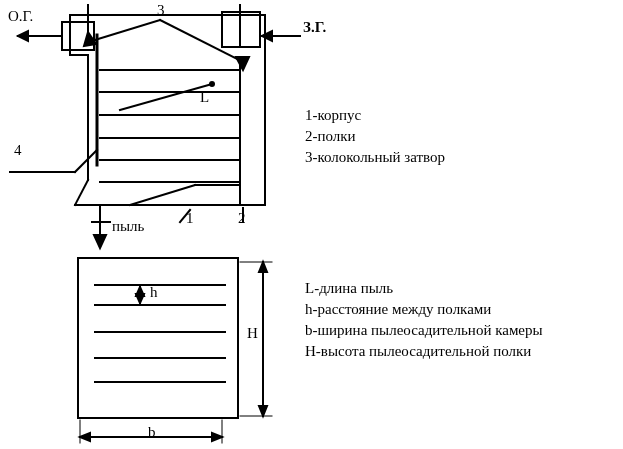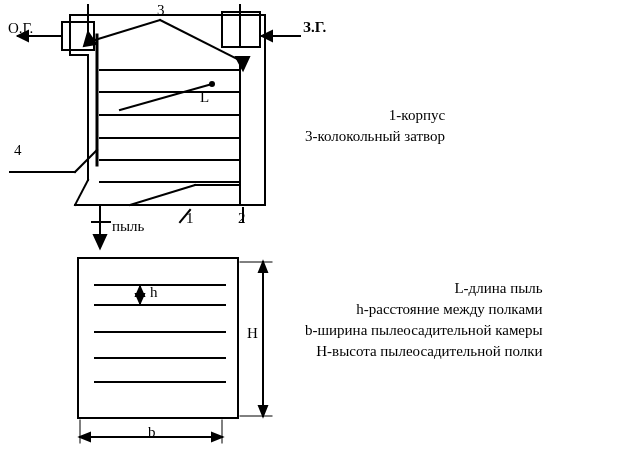--- a/index.html
+++ b/index.html
@@ -27,21 +27,21 @@
     color: #000000;
   }
   .legend {
     position: absolute;
     font-family: "Liberation Serif", serif;
     font-size: 15px;
     line-height: 21px;
     color: #000000;
     white-space: nowrap;
   }
-  .legend div { white-space: nowrap; text-align: right; }
+  .legend div { white-space: nowrap; }
   svg { position: absolute; top: 0; left: 0; }
 </style>
 </head>
 <body>
 
 <div id="page">
 
   <svg width="623" height="449" viewBox="0 0 623 449">
 
     <g stroke="#000000" stroke-width="2" fill="none" stroke-linecap="square">
@@ -118,21 +118,21 @@
       <path d="M 240,416 L 272,416" stroke-width="1"></path>
 
       <path d="M 80,437 L 222,437"></path>
       <path d="M 80,437 L 90,433 L 90,441 Z" fill="#000000"></path>
       <path d="M 222,437 L 212,433 L 212,441 Z" fill="#000000"></path>
       <path d="M 80,420 L 80,443" stroke-width="1"></path>
       <path d="M 222,420 L 222,443" stroke-width="1"></path>
     </g>
   </svg>
 
-  <div class="lbl" style="left:8px; top:20px;">О.Г.</div>
+  <div class="lbl" style="left:8px; top:8px;">О.Г.</div>
 
   <div class="lbl" style="left:303px; top:19px;font-weight:bold;">З.Г.</div>
 
   <div class="lbl" style="left:157px; top:2px;">3</div>
 
   <div class="lbl" style="left:14px; top:142px;">4</div>
 
   <div class="lbl" style="left:186px; top:210px;">1</div>
 
   <div class="lbl" style="left:238px; top:210px;">2</div>
@@ -142,20 +142,21 @@
   <div class="lbl" style="left:112px; top:218px;">пыль</div>
 
   <div class="lbl" style="left:150px; top:284px;">h</div>
 
   <div class="lbl" style="left:247px; top:325px;">H</div>
 
   <div class="lbl" style="left:148px; top:424px;">b</div>
 
   <div class="legend" style="left:305px; top:105px;">
     <div>1-корпус</div>
+    <div>2-полки</div>
     <div>3-колокольный затвор</div>
   </div>
 
   <div class="legend" style="left:305px; top:278px;">
     <div>L-длина пыль</div>
     <div>h-расстояние между полками</div>
     <div>b-ширина пылеосадительной камеры</div>
     <div>H-высота пылеосадительной полки</div>
   </div>
 

